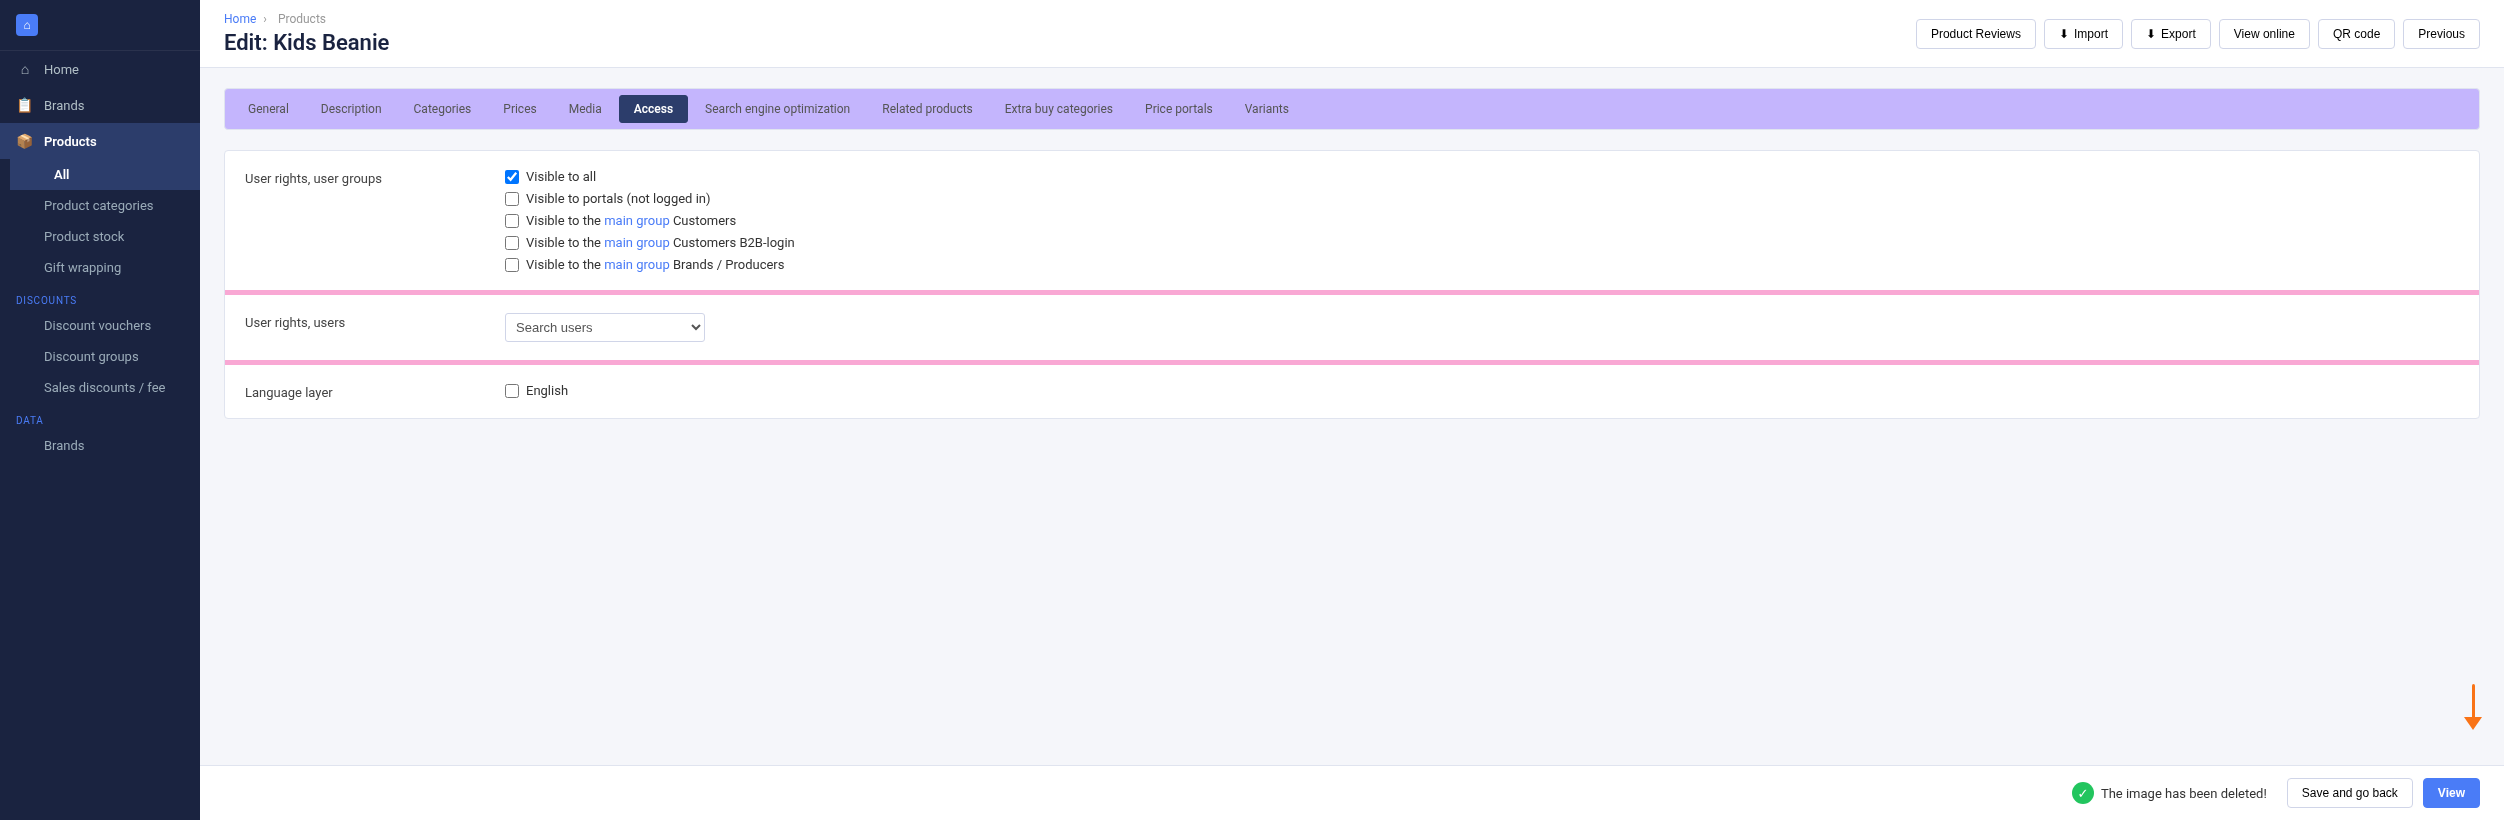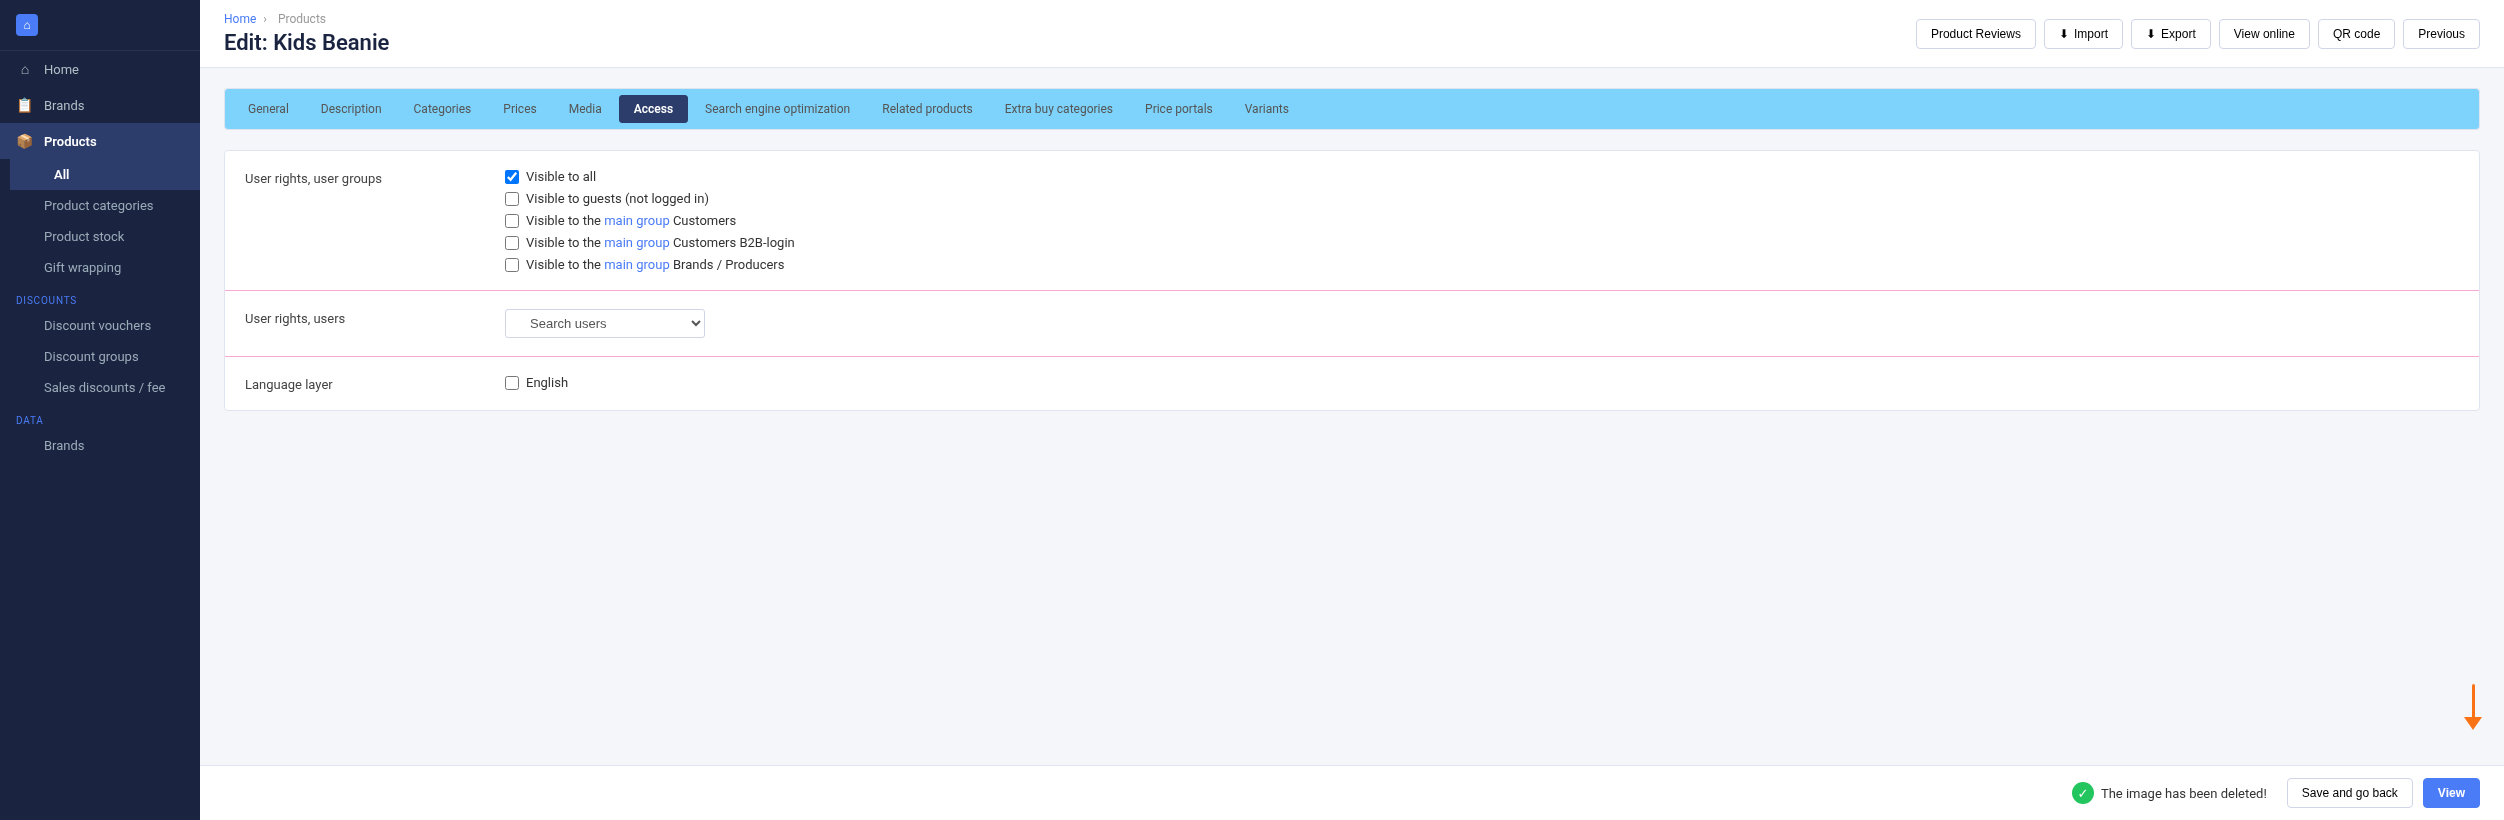--- a/index.html
+++ b/index.html
@@ -130,21 +130,21 @@
       overflow-y: auto;
       padding: 20px 24px;
     }
 
     
     .tabs {
       display: flex;
       gap: 2px;
       flex-wrap: wrap;
       margin-bottom: 20px;
-      background: #7dd3fc;
+      background: #c4b5fd;
       border: 1px solid #e0e4ef;
       border-radius: 4px;
       padding: 6px 8px;
       align-items: center;
     }
     .tab {
       padding: 6px 14px;
       border: 1px solid transparent;
       border-radius: 3px;
       cursor: pointer;
@@ -163,21 +163,21 @@
     
     .form-card {
       background: #fff;
       border: 1px solid #e0e4ef;
       border-radius: 4px;
       margin-bottom: 16px;
       overflow: hidden;
     }
     .form-row {
       display: flex;
-      border-bottom: 1px solid #f9a8d4;
+      border-bottom: 5px solid #f9a8d4;
       padding: 18px 20px;
       align-items: flex-start;
     }
     .form-row:last-child { border-bottom: none; }
     .form-label {
       width: 260px;
       min-width: 260px;
       color: #444;
       font-size: 13px;
       padding-top: 2px;
@@ -204,21 +204,21 @@
     }
     .checkbox-item .main-group { color: #4a7cf7; }
 
     .search-select {
       display: flex;
       align-items: center;
     }
     .search-select select {
       border: 1px solid #d0d5e8;
       border-radius: 3px;
-      padding: 5px 28px 5px 20px;
+      padding: 5px 28px 5px 6px;
       font-size: 13px;
       color: #555;
       background: #fff;
       cursor: pointer;
       min-width: 200px;
       appearance: auto;
     }
 
     
     .bottom-bar {
@@ -396,21 +396,21 @@
         <div class="form-field">
           <div class="checkbox-group">
 
             <label class="checkbox-item">
               <input type="checkbox" checked="" style="">
               <span>Visible to all</span>
             </label>
 
             <label class="checkbox-item">
               <input type="checkbox" style="">
-              <span>Visible to guests (not logged in)</span>
+              <span>Visible to portals (not logged in)</span>
             </label>
 
             <label class="checkbox-item">
               <input type="checkbox" style="">
               <span>Visible to the <span class="main-group">main group</span> Customers</span>
             </label>
 
             <label class="checkbox-item">
               <input type="checkbox" style="">
               <span>Visible to the <span class="main-group">main group</span> Customers B2B-login</span>

